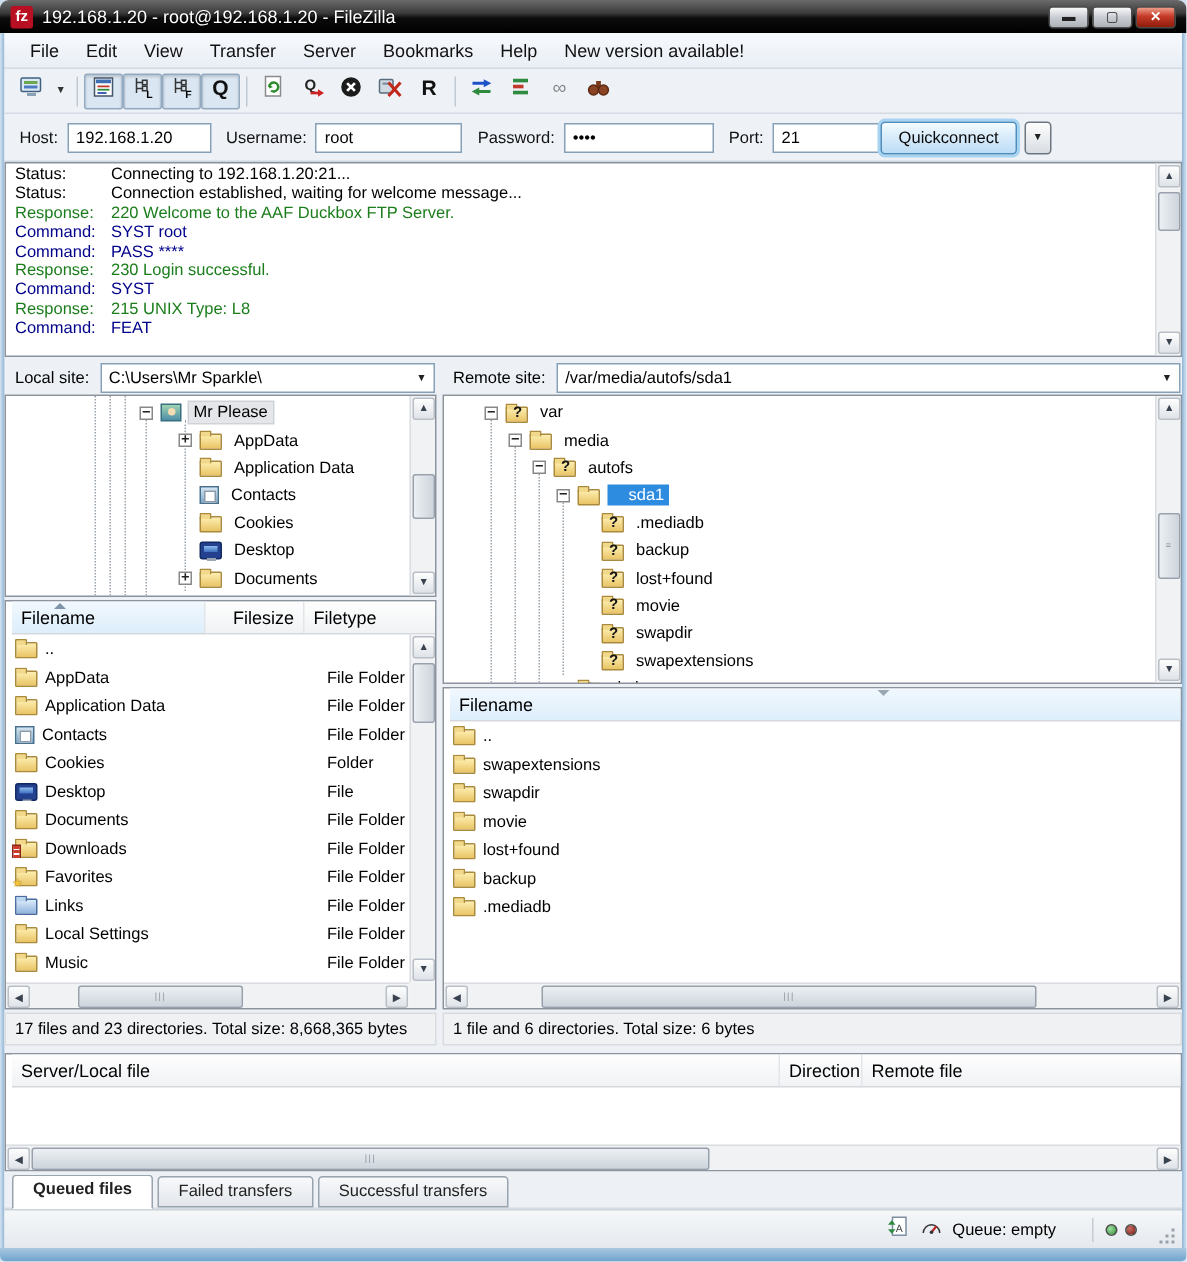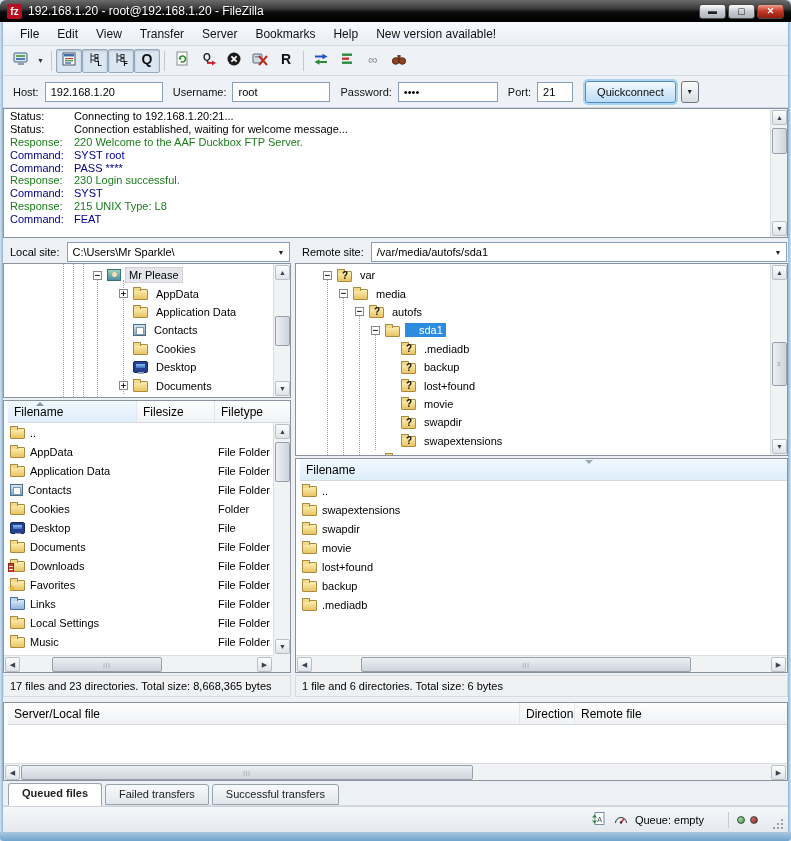--- a/index.html
+++ b/index.html
@@ -35,21 +35,21 @@
   .tb-btn{width:26px;height:24px;display:flex;align-items:center;justify-content:center;border:1px solid transparent;border-radius:2px;flex:none;}
   .tb-btn.pressed{background:#dae6f2;border-color:#93aac0;box-shadow:inset 0 1px 2px rgba(0,0,0,.18);}
   .tb-caret{width:13px;height:24px;display:flex;align-items:center;justify-content:center;font-size:7px;color:#333;flex:none;}
   .tb-sep{width:1px;height:20px;background:#c1c9d3;margin:0 4px;flex:none;}
 
   
   .quickbar{position:absolute;left:3px;top:76px;width:785px;height:32px;display:flex;align-items:center;
     background:#eef2f7;border-bottom:1px solid #cfd6e0;font-size:11px;}
   .q-label{margin-left:10px;margin-right:6px;color:#111;}
   .q-input{height:20px;border:1px solid #86a0b8;padding:1px 5px;font:11px "Liberation Sans",sans-serif;background:#fff;color:#000;}
-  .q-btn{height:22px;margin-left:12px;padding:0 11px;font:11px "Liberation Sans",sans-serif;color:#0a0a0a;
+  .q-btn{height:22px;padding:0 11px;font:11px "Liberation Sans",sans-serif;color:#0a0a0a;
     background:linear-gradient(#f4fbff,#d8ecfb 45%,#bddcf5);border:1px solid #4e8fc0;border-radius:3px;
     box-shadow:0 0 0 2px #a8d4f2;}
   .q-caret{width:18px;height:22px;margin-left:5px;border:1px solid #6d7680;border-radius:3px;font-size:7px;color:#222;
     background:linear-gradient(#fdfdfd,#d8dde3);display:flex;align-items:center;justify-content:center;}
 
   
   .log{position:absolute;left:3px;top:108px;width:785px;height:130px;background:#fff;border:1px solid #8a939e;
     font-size:11px;overflow:hidden;}
   .log-lines{position:absolute;inset:1px 18px 0 0;overflow:hidden;}
   .log-line{height:12.9px;line-height:12.9px;white-space:nowrap;}
@@ -298,27 +298,27 @@
       <span><svg width="16" height="16">
             <rect x="6.4" y="4" width="3.2" height="5" fill="#7a3b1e"></rect>
             <circle cx="4.7" cy="10" r="3.3" fill="#8a4424" stroke="#5c2a12"></circle>
             <circle cx="11.3" cy="10" r="3.3" fill="#8a4424" stroke="#5c2a12"></circle>
           </svg></span>
     </span>
   </div>
 
   <div class="quickbar">
     <span class="q-label">Host:</span>
-    <input class="q-input" style="width: 118px;" value="192.168.1.20">
+    <input class="q-input" style="width: 96px;" value="192.168.1.20">
     <span class="q-label">Username:</span>
     <input class="q-input" style="width: 98px;" value="root">
     <span class="q-label">Password:</span>
     <input class="q-input" style="width: 100px;" value="••••">
     <span class="q-label">Port:</span>
-    <input class="q-input" style="width: 36px;" value="21">
+    <input class="q-input" style="width: 72px;" value="21">
     <button class="q-btn">Quickconnect</button>
     <span class="q-caret">▼</span>
   </div>
 
   <div class="log">
     <div class="log-lines">
         <div class="log-line status"><span class="log-label">Status:</span><span class="log-msg">Connecting to 192.168.1.20:21...</span></div>
         <div class="log-line status"><span class="log-label">Status:</span><span class="log-msg">Connection established, waiting for welcome message...</span></div>
         <div class="log-line response"><span class="log-label">Response:</span><span class="log-msg">220 Welcome to the AAF Duckbox FTP Server.</span></div>
         <div class="log-line command"><span class="log-label">Command:</span><span class="log-msg">SYST root</span></div>
@@ -473,21 +473,21 @@
           <span class="grip-lines">≡</span>
         </span>
     </div>
   </div>
 
   <div class="pane local-list">
     <div class="list-header">
       <span class="hcell sorted" style="width:129px">
         <span>Filename</span><span class="sort-asc" style="left:28px"></span>
       </span>
-      <span class="hcell" style="width:78px;text-align:left">Filesize</span>
+      <span class="hcell" style="width:66px;text-align:right">Filesize</span>
       <span class="hcell" style="flex:1;border-right:none">Filetype</span>
     </div>
     <div class="list-body">
         <div class="list-row">
           <span class="cell name">
             <span class="i ic-folder"></span>
             <span class="fname">..</span>
           </span>
           <span class="cell size"></span>
           <span class="cell type"></span>

